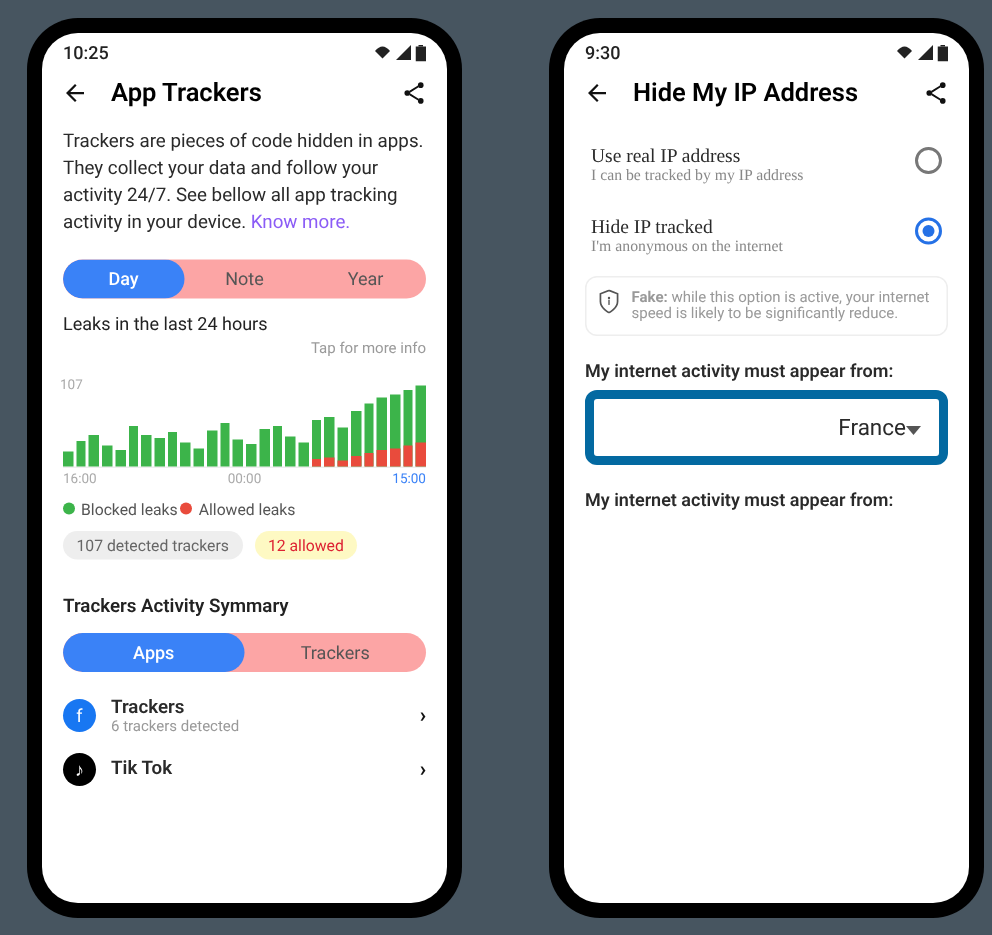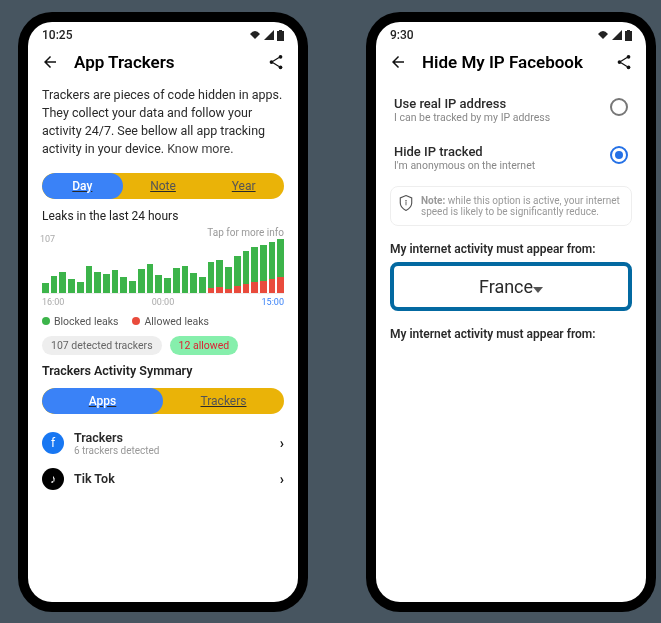--- a/index.html
+++ b/index.html
@@ -63,51 +63,50 @@
   }
   .iconbtn { width:20px; height:20px; display:flex; align-items:center; justify-content:center; }
   .content {
     flex:1;
     overflow:hidden;
     padding: 6px 14px 0 14px;
     font-size: 12.5px;
     color:#2a2a2a;
   }
   .desc { line-height:1.45; margin-bottom:14px; }
-  .link { color:#404040; }
+  .link { color:#8b5cf6; }
   .seg {
     display:flex;
-    background:#eab308;
+    background:#fca5a5;
     border-radius: 14px;
     height: 26px;
     overflow:hidden;
     font-size:12px;
     margin-bottom:10px;
-    text-decoration:underline;
   }
   .seg .opt {
     flex:1; display:flex; align-items:center; justify-content:center;
     color:#555;
   }
   .seg .opt.active {
     background:#3a82f7;
     color:#fff;
     border-radius:14px;
     font-weight:500;
   }
   .subh {
     font-size:12px;
     margin:6px 0 4px 0;
     color:#222;
   }
   .hint {
     font-size:10px;
     color:#9a9a9a;
     text-align:right;
-    margin-bottom:0;
+    margin-bottom:18px;
   }
   .chart {
     height:56px;
     display:flex;
     align-items:flex-end;
     gap:2px;
     border-bottom:1px solid #eee;
     position:relative;
   }
   .chart .ymax {
@@ -125,76 +124,76 @@
   }
   .xaxis {
     display:flex;
     justify-content:space-between;
     font-size:9px;
     color:#aaa;
     margin:3px 0 8px 0;
   }
   .xaxis .now { color:#3a82f7; }
   .legend {
-    display:flex; gap:14px; align-items:center;
+    display:flex; gap:2px; align-items:center;
     font-size:10.5px; color:#555;
     margin-bottom:8px;
   }
   .dot { width:8px; height:8px; border-radius:50%; display:inline-block; margin-right:4px; }
   .dot.green{background:#3cb44a;}
   .dot.red{background:#e94b3c;}
-  .pills { display:flex; gap:8px; margin-bottom:8px;}
+  .pills { display:flex; gap:8px; margin-bottom:24px;}
   .pill {
     background:#eee; color:#666; font-size:10.5px;
     padding:3px 9px; border-radius:10px;
   }
-  .pill.red { color:#d23; background:#86efac;}
+  .pill.red { color:#d23; background:#fef9c3;}
   .sect {
     font-size:12.5px; font-weight:600; color:#222;
     margin:6px 0 10px 0;
   }
   .listrow {
     display:flex; align-items:center; gap:10px;
     padding:6px 0;
   }
   .appicon { width:22px; height:22px; border-radius:50%; display:flex; align-items:center;justify-content:center; font-size:12px; color:#fff;}
   .appicon.fb{background:#1877f2;}
   .appicon.tt{background:#000;}
   .apptext .name{font-size:12.5px; font-weight:600;}
   .apptext .sub{font-size:10px; color:#999;}
   .chev{margin-left:auto; font-size:14px; color:#111; font-weight:700;}
 
   
   .radio-row{
     display:flex; align-items:flex-start; gap:10px;
     padding:10px 4px;
   }
-  .radio-row .rtxt{flex:1;}
+  .radio-row .rtxt{flex:1;font-family:Liberation Serif, serif;}
   .radio-row .rtitle{font-size:13px; font-weight:500;}
   .radio-row .rsub{font-size:10.5px; color:#888;}
   .radio{
     width:18px; height:18px; border:2px solid #777; border-radius:50%;
     margin-top:2px;
     display:flex; align-items:center; justify-content:center;
   }
   .radio.on{ border-color:#2571e6;}
   .radio.on::after{content:""; width:8px; height:8px; background:#2571e6; border-radius:50%;}
   .notebox{
     border:1px solid #eee; border-radius:8px;
     padding:8px;
     display:flex; gap:8px;
     font-size:10px; color:#999;
     margin:4px 0 16px 0;
   }
   .label{font-size:12px; font-weight:600; margin:6px 0;}
   .select{
-    border:4px solid #0369a1; border-radius:8px;
+    border:6px solid #0369a1; border-radius:8px;
     padding:10px 12px;
-    display:flex; justify-content:center; align-items:center;
-    font-size:18px;
+    display:flex; justify-content:flex-end; align-items:center;
+    font-size:15px;
     margin-bottom:16px;
   }
 </style>
 </head>
 <body>
 
 <div class="phone left">
   <div class="notch"></div>
   <div class="screen">
     <div class="statusbar">
@@ -352,21 +351,21 @@
             <rect x="2" y="0" width="3" height="1" fill="#222"></rect>
           </svg>
       </span>
     </div>
     <div class="appbar">
       <span class="iconbtn">
         <svg width="18" height="18" viewBox="0 0 24 24">
             <path d="M20 11H7.8l5.6-5.6L12 4l-8 8 8 8 1.4-1.4L7.8 13H20z" fill="#111"></path>
           </svg>
       </span>
-      <span class="title">Hide My IP Facebook</span>
+      <span class="title">Hide My IP Address</span>
       <span class="iconbtn">
         <svg width="18" height="18" viewBox="0 0 24 24">
             <circle cx="18" cy="5" r="2.5" fill="#111"></circle>
             <circle cx="6" cy="12" r="2.5" fill="#111"></circle>
             <circle cx="18" cy="19" r="2.5" fill="#111"></circle>
             <path d="M8 11 L16 6 M8 13 L16 18" stroke="#111" stroke-width="1.6"></path>
           </svg>
       </span>
     </div>
     <div class="content">
@@ -388,21 +387,21 @@
       </div>
 
       <div class="notebox">
         <span>
           <svg width="14" height="16" viewBox="0 0 24 28">
               <path d="M12 1 L22 5 V14 C22 22 12 27 12 27 C12 27 2 22 2 14 V5 Z" fill="none" stroke="#555" stroke-width="2"></path>
               <circle cx="12" cy="10" r="1.4" fill="#555"></circle>
               <rect x="11.2" y="12" width="1.6" height="6" fill="#555"></rect>
             </svg>
         </span>
-        <span><b>Note:</b> <span>while this option is active, your internet speed is likely to be significantly reduce.</span></span>
+        <span><b>Fake:</b> <span>while this option is active, your internet speed is likely to be significantly reduce.</span></span>
       </div>
 
       <div class="label">My internet activity must appear from:</div>
       <div class="select">
         <span>France</span>
         <span>
           <svg width="10" height="6">
               <path d="M0 0 L5 6 L10 0 Z" fill="#555"></path>
             </svg>
         </span>

